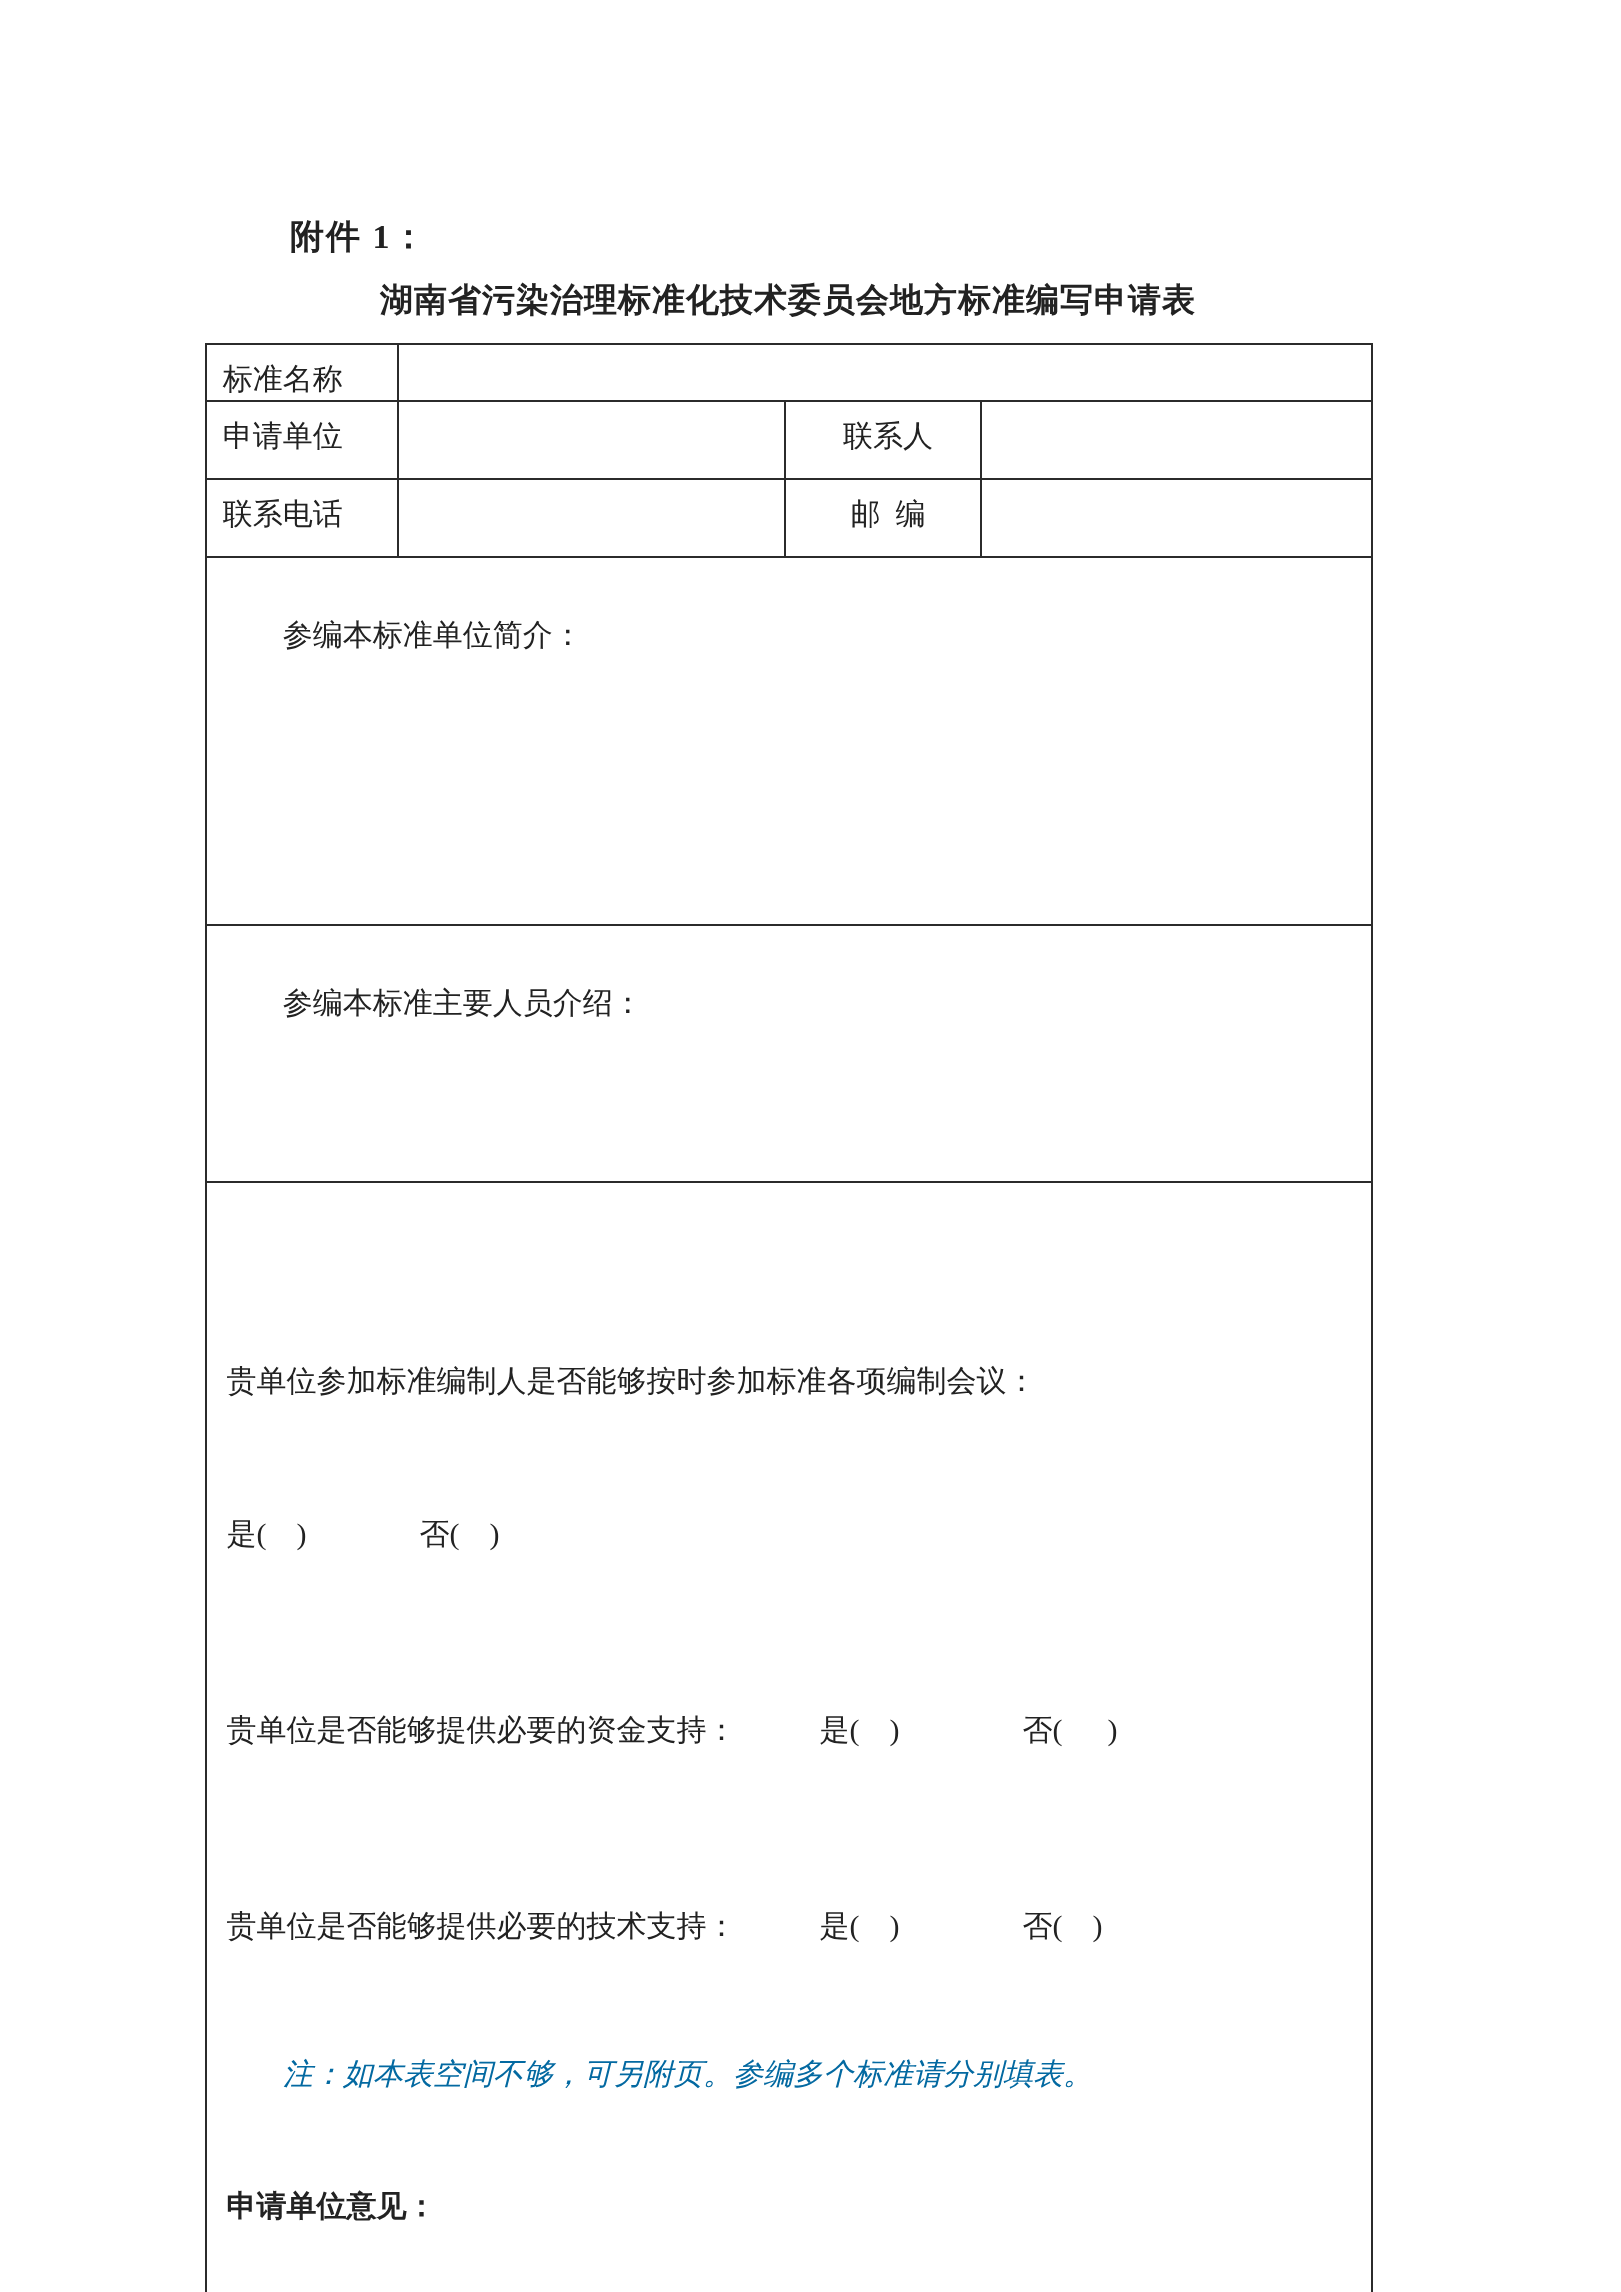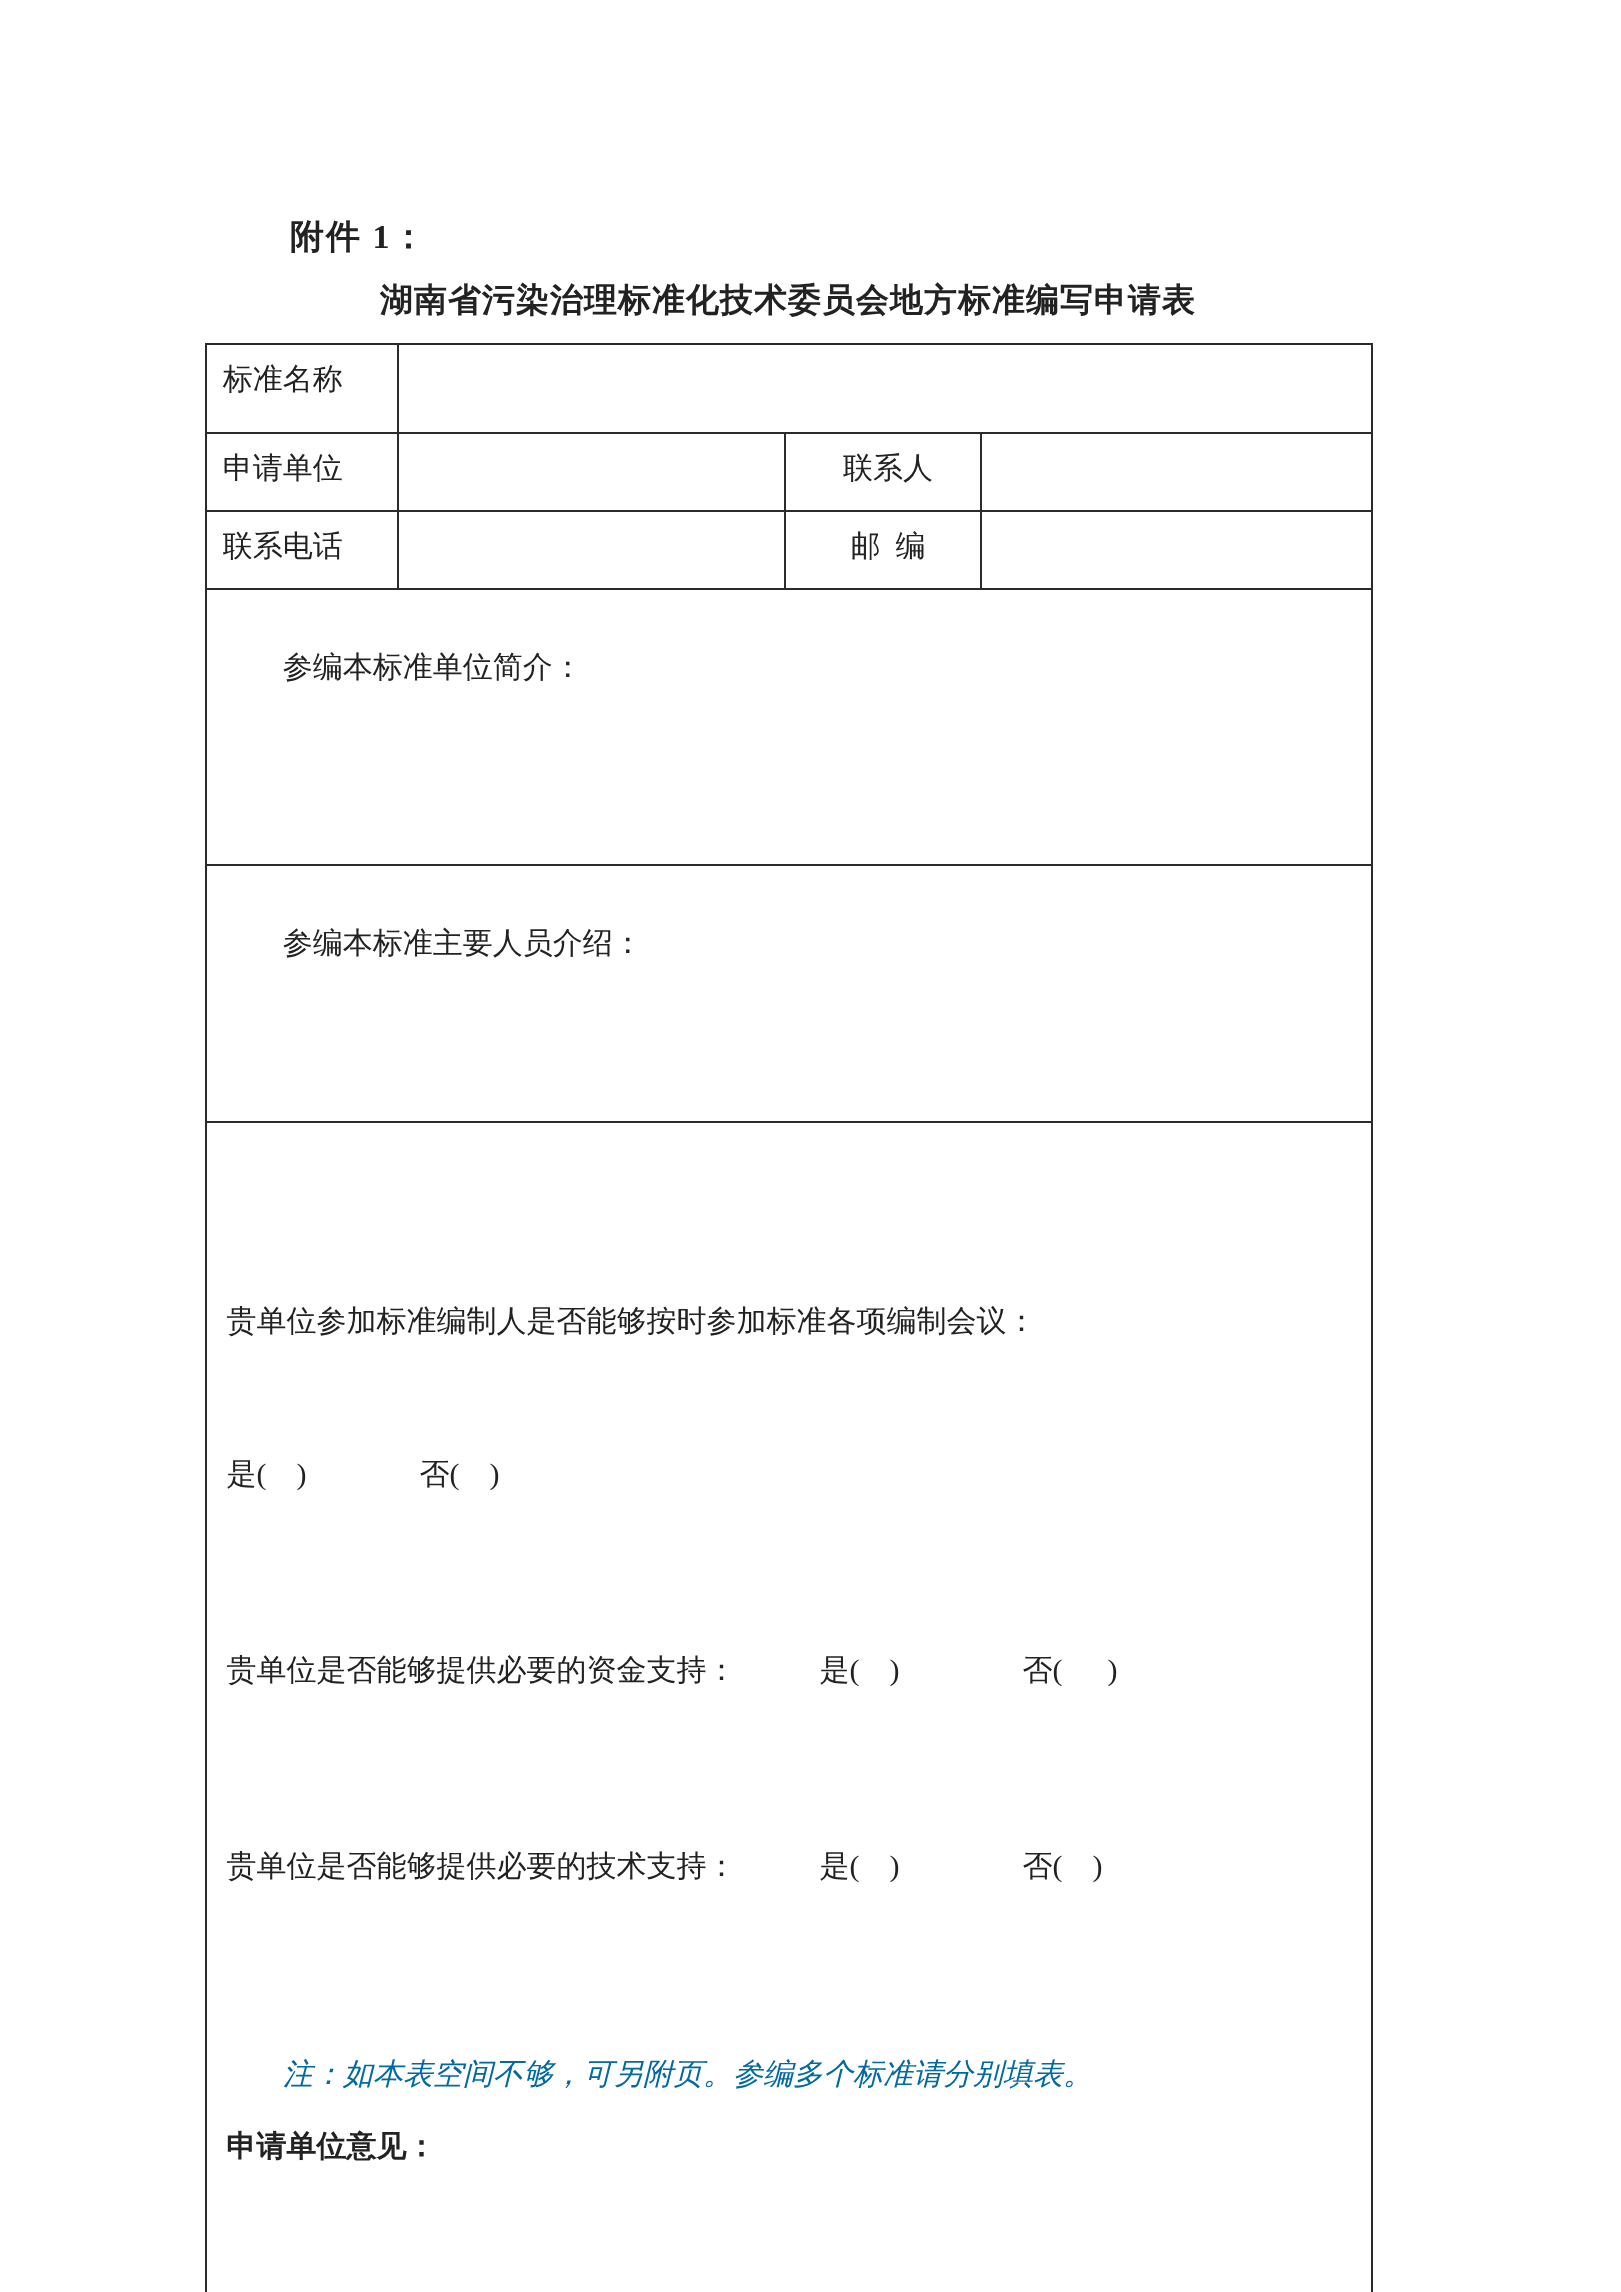--- a/index.html
+++ b/index.html
@@ -45,23 +45,23 @@
   table.app-table td {
     border: 2px solid #2b2b2b;
     vertical-align: top;
     font-size: 30px;
     line-height: 43px;
     padding: 11.8px 5.9px 0 15.7px;
     white-space: pre;
     overflow: hidden;
   }
   td.center-label { text-align: center; padding-left: 0; padding-right: 0; }
-  tr.r1 td { height: 89px; }
+  tr.r1 td { height: 57px; }
   tr.r2 td, tr.r3 td, tr.r4 td { height: 78px; }
-  tr.sec1 td { height: 276px; }
+  tr.sec1 td { height: 368px; }
   tr.sec2 td { height: 257px; }
   tr.big td { height: 828px; padding-top: 35px; padding-left: 19.6px; padding-right: 19.6px; }
   .q-line { line-height: 67px; white-space: pre; }
   .opt-no-gap1 { margin-left: 113px; }
   .opt-yes-gap { margin-left: 83px; }
   .opt-no-gap2 { margin-left: 123px; }
   .opinion-heading {
     margin-top: 84px;
     font-weight: bold;
     line-height: 67px;

